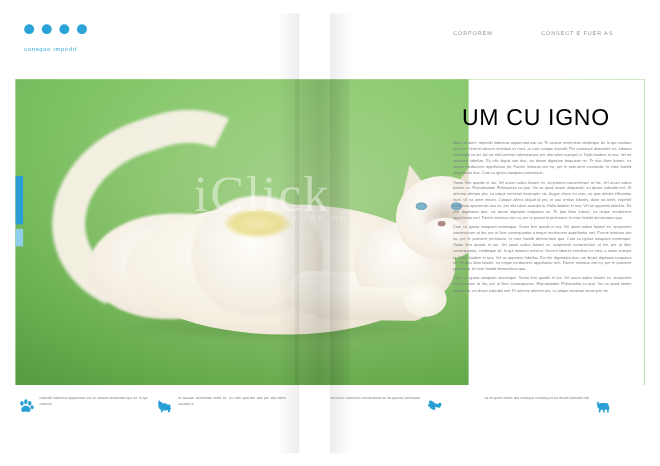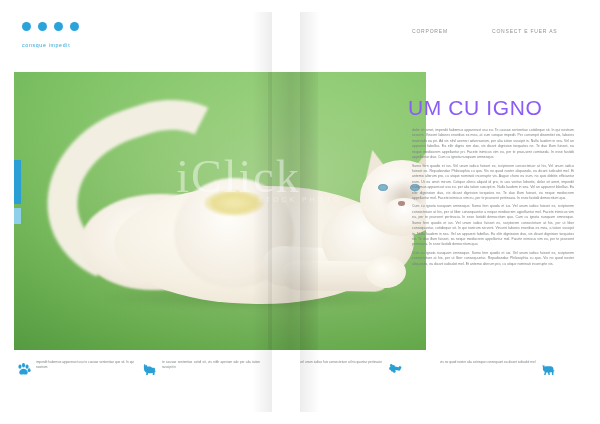--- a/index.html
+++ b/index.html
@@ -276,25 +276,25 @@
     font-size: 5px;
     letter-spacing: 0.8px;
     color: #8e9396;
     text-transform: uppercase;
   }
   .rh-left  { left: 412px; }
   .rh-right { left: 492px; }
 
   .headline {
     position: absolute;
-    left: 408px;
+    left: 420px;
     top: 96px;
     font-size: 21px;
     letter-spacing: 0.6px;
-    color: #8b5cf6;
+    color: #000000;
     font-weight: normal;
     margin: 0;
   }
 
   .body-col {
     position: absolute;
     left: 412px;
     top: 128px;
     width: 162px;
     font-size: 3.5px;

